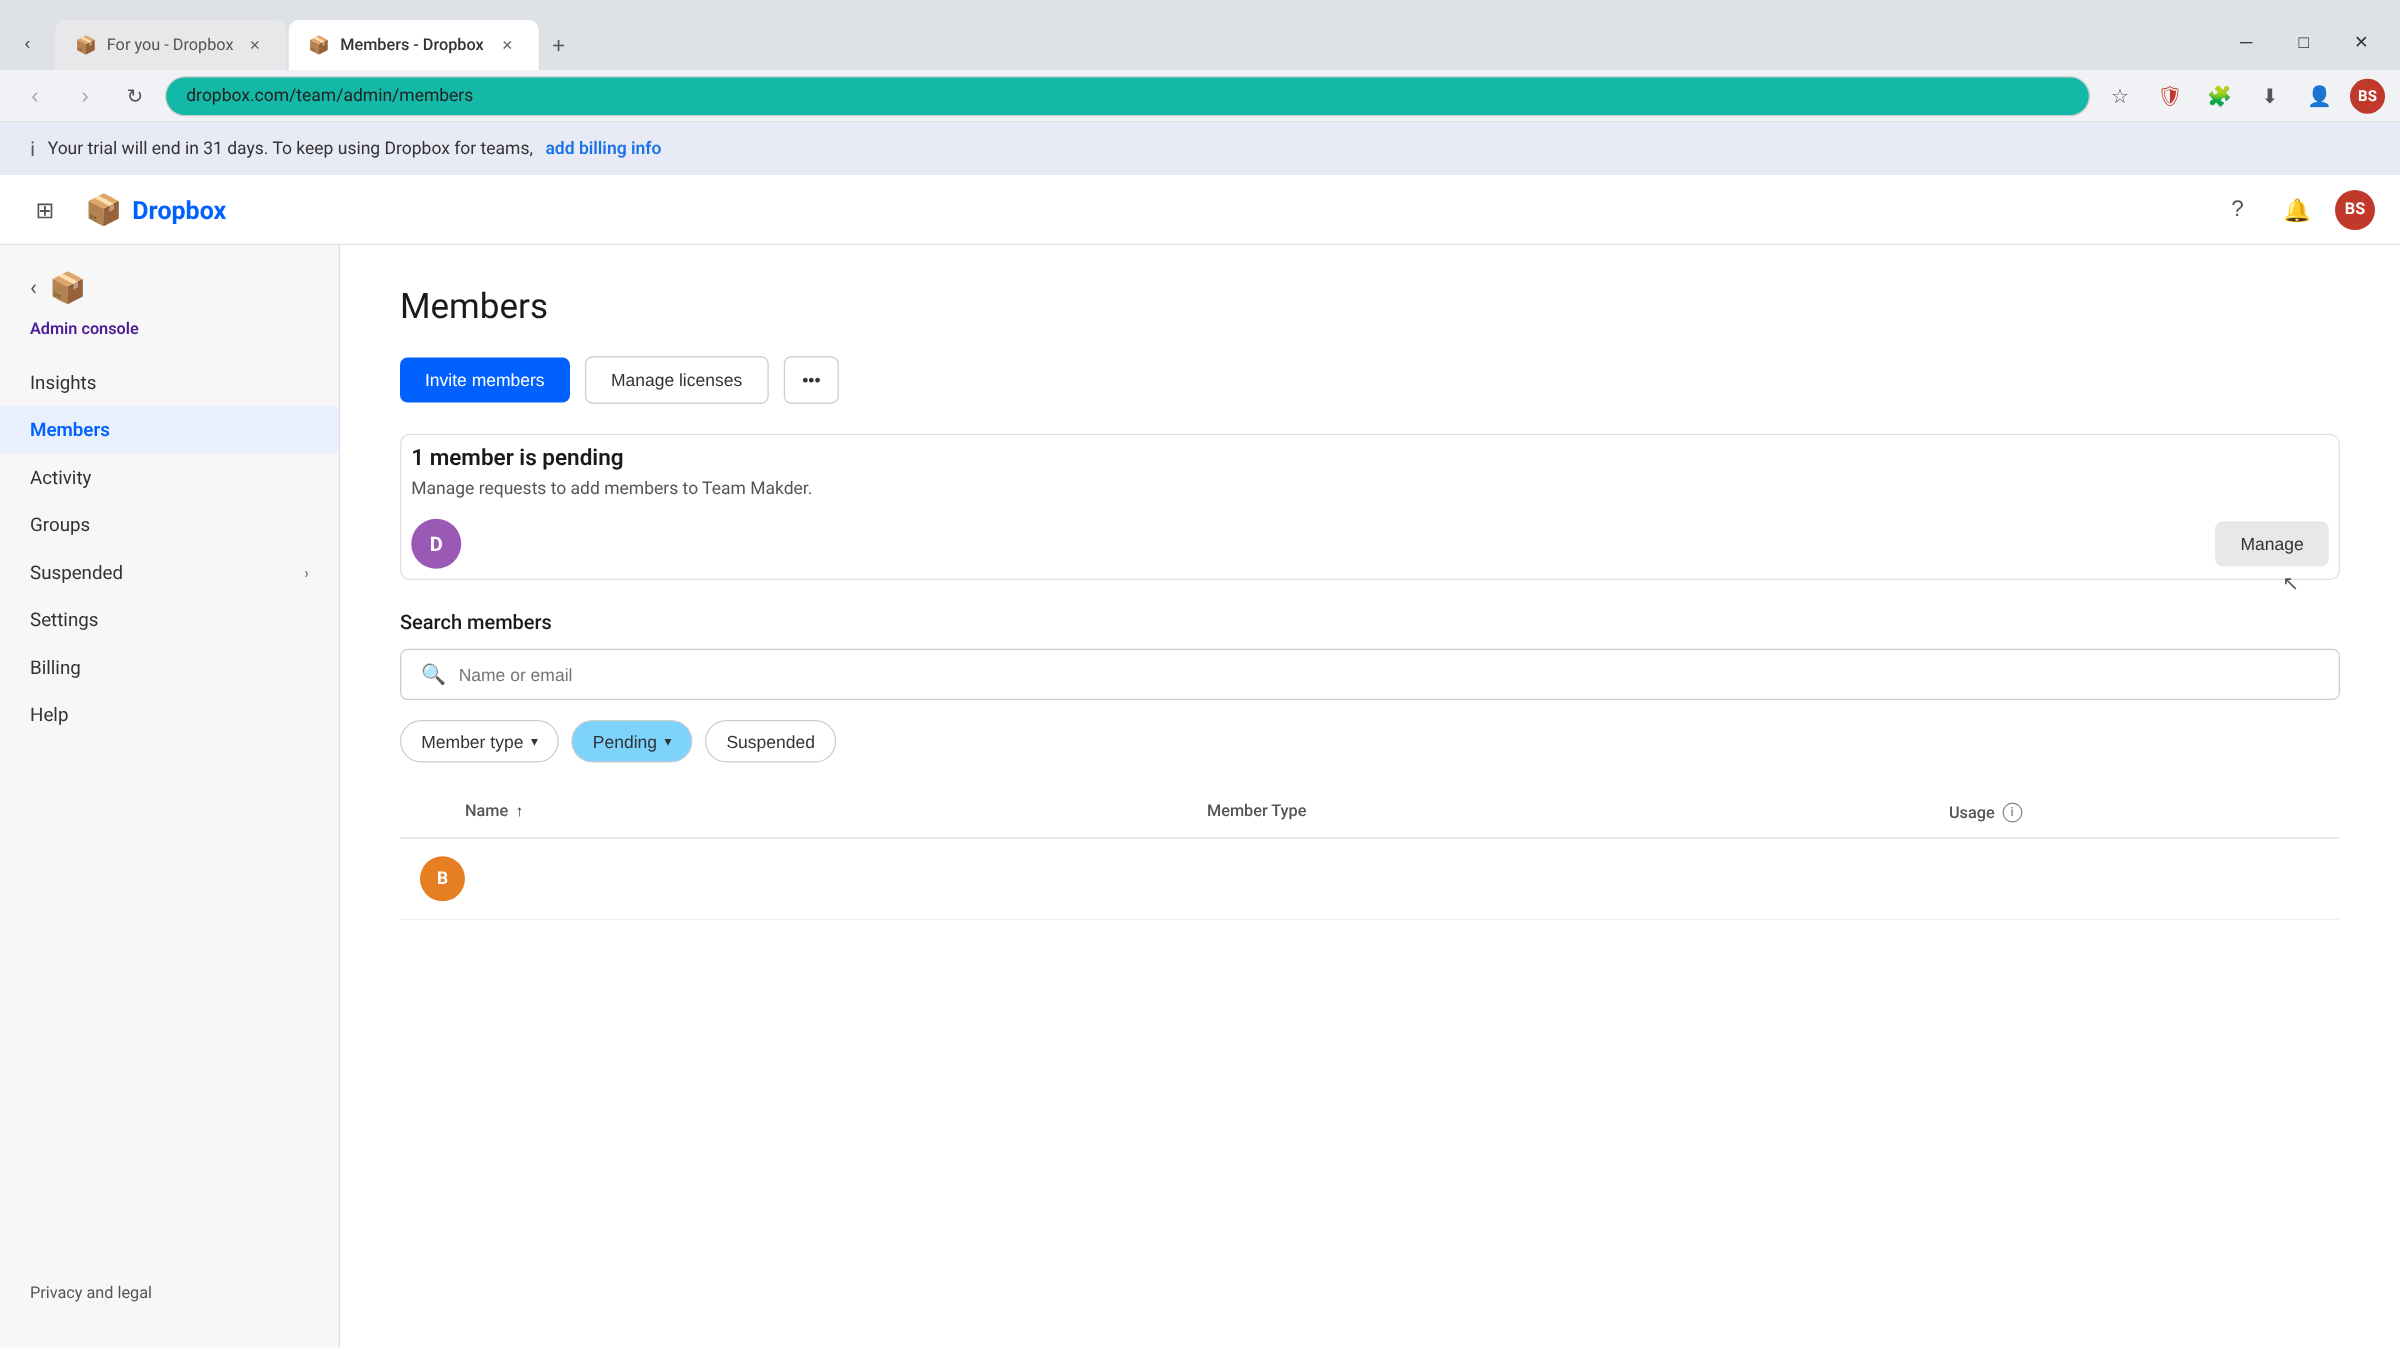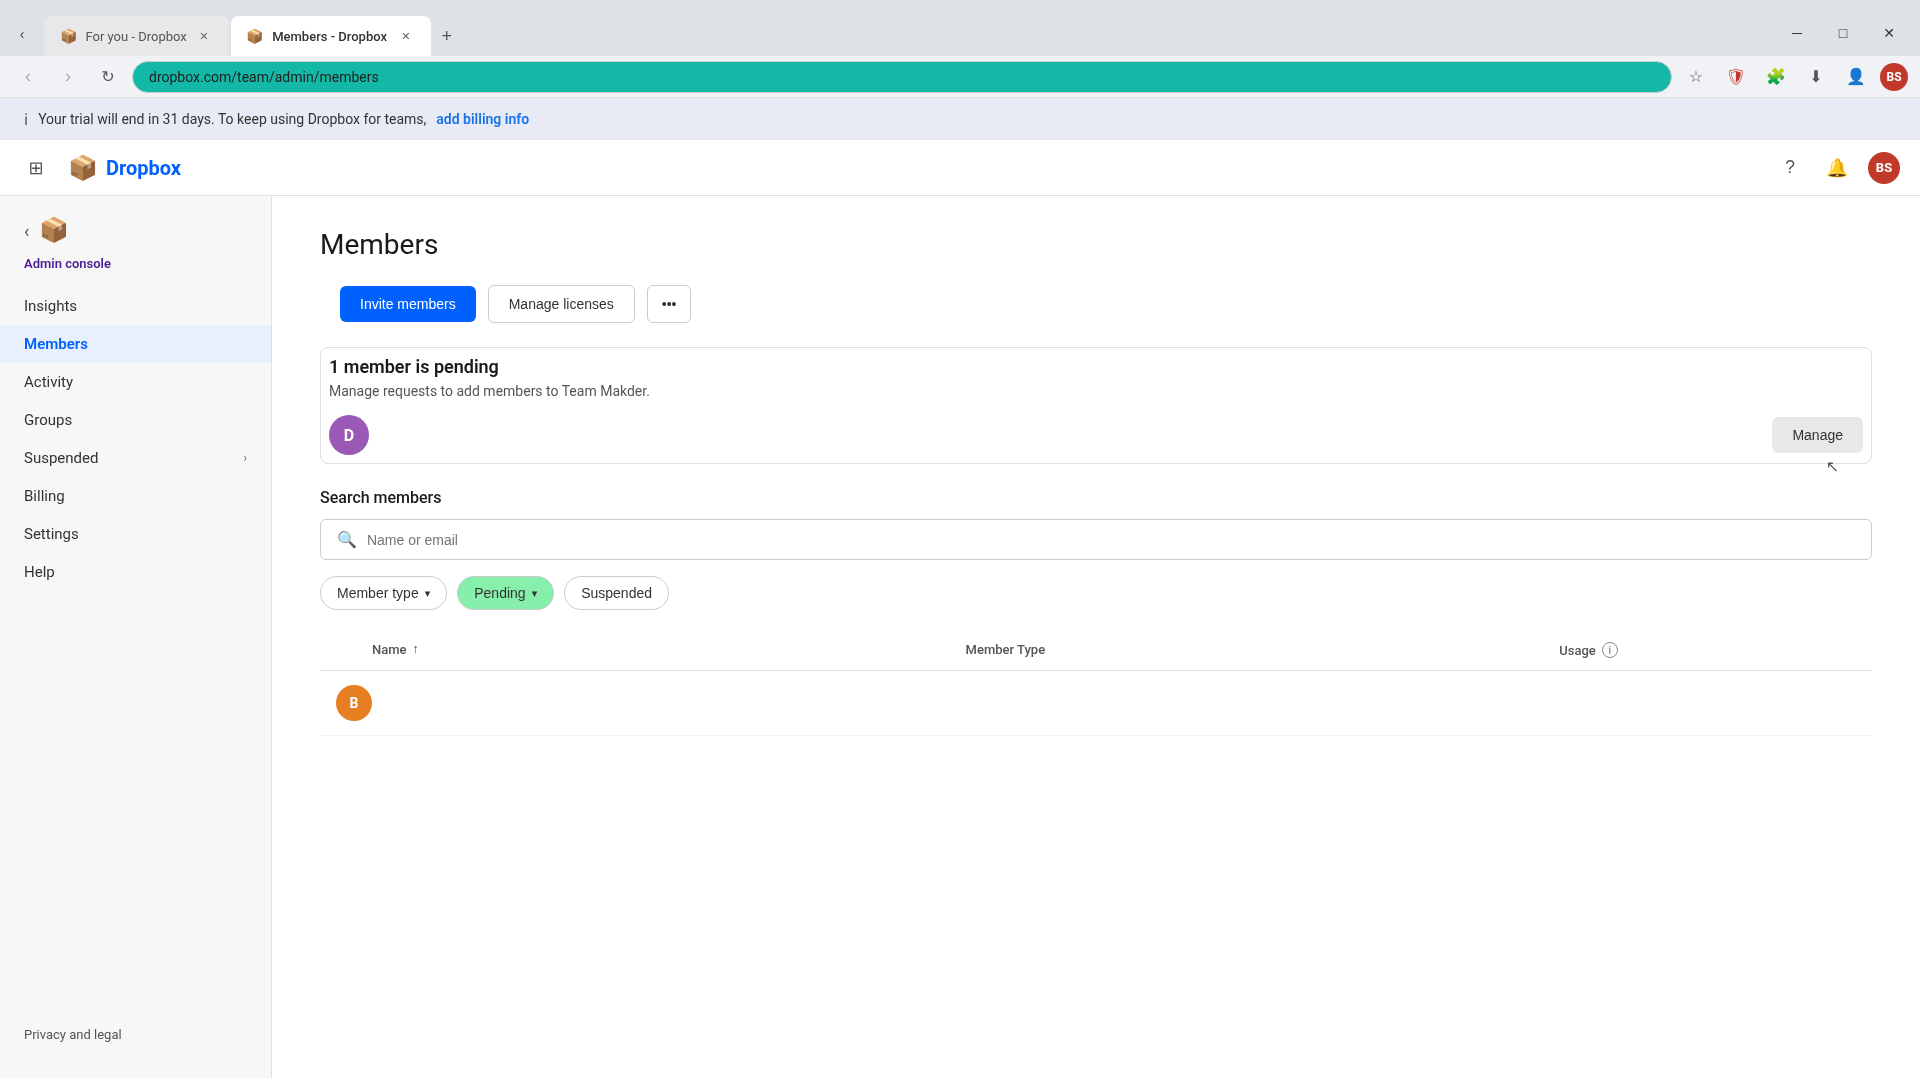--- a/index.html
+++ b/index.html
@@ -95,41 +95,41 @@
         <span>Activity</span>
       </div>
       <div style="display:flex;align-items:center;padding:10px 24px;cursor:pointer;font-size:15px;color:#333;">
         <span>Groups</span>
       </div>
       <div style="display:flex;align-items:center;padding:10px 24px;cursor:pointer;font-size:15px;color:#333;">
         <span>Suspended</span>
         <span style="margin-left:auto;font-size:12px;color:#666;">›</span>
       </div>
       <div style="display:flex;align-items:center;padding:10px 24px;cursor:pointer;font-size:15px;color:#333;">
-        <span>Billing</span>
+        <span>Settings</span>
       </div>
       <div style="display:flex;align-items:center;padding:10px 24px;cursor:pointer;font-size:15px;color:#333;">
-        <span>Settings</span>
+        <span>Billing</span>
       </div>
       <div style="display:flex;align-items:center;padding:10px 24px;cursor:pointer;font-size:15px;color:#333;">
         <span>Help</span>
       </div>
     </nav>
 
     <div style="flex:1;"></div>
     <div style="padding:16px 24px;">
       <div style="font-size:13px;color:#555;cursor:pointer;">Privacy and legal</div>
     </div>
   </div>
 
   <div style="flex:1;background:#fff;overflow-y:auto;padding:32px 48px;">
 
     <h1 style="font-size:28px;font-weight:400;color:#1a1a1a;margin-bottom:24px;">Members</h1>
 
-    <div style="display:flex;align-items:center;gap:12px;margin-bottom:24px;margin-left:20px;">
+    <div style="display:flex;align-items:center;gap:12px;margin-bottom:24px;">
       <button style="background:#0061ff;color:white;border:none;border-radius:6px;padding:10px 20px;font-size:14px;font-weight:500;cursor:pointer;">Invite members</button>
       <button style="background:#fff;color:#333;border:1px solid #ccc;border-radius:6px;padding:10px 20px;font-size:14px;font-weight:500;cursor:pointer;">Manage licenses</button>
       <button style="background:#fff;color:#333;border:1px solid #ccc;border-radius:6px;padding:10px 14px;font-size:14px;cursor:pointer;">•••</button>
     </div>
 
     <div style="border:1px solid #e0e0e0;border-radius:8px;padding:8px;margin-bottom:24px;">
       <div style="font-size:18px;font-weight:600;color:#1a1a1a;margin-bottom:6px;">1 member is pending</div>
       <div style="font-size:14px;color:#555;margin-bottom:16px;">Manage requests to add members to Team Makder.</div>
       <div style="display:flex;align-items:center;justify-content:space-between;">
         <div style="width:40px;height:40px;border-radius:50%;background:#9b59b6;color:white;font-size:16px;font-weight:bold;display:flex;align-items:center;justify-content:center;">
@@ -148,21 +148,21 @@
     <div style="width:100%;border:1px solid #ccc;border-radius:6px;padding:10px 16px;font-size:14px;color:#333;display:flex;align-items:center;gap:10px;margin-bottom:16px;cursor:text;">
       <span style="color:#888;font-size:16px;">🔍</span>
       <input style="border: none; outline: none; font-size: 14px; color: rgb(51, 51, 51); width: 100%; background: transparent;" placeholder="Name or email">
     </div>
 
     <div style="display:flex;gap:10px;margin-bottom:20px;">
       <button style="background:#fff;border:1px solid #ccc;border-radius:20px;padding:8px 16px;font-size:14px;color:#333;cursor:pointer;display:flex;align-items:center;gap:6px;">
         <span>Member type</span>
         <span style="font-size:11px;">▾</span>
       </button>
-      <button style="background:#86efac;border:1px solid #ccc;border-radius:20px;padding:8px 16px;font-size:14px;color:#333;cursor:pointer;display:flex;align-items:center;gap:6px;">
+      <button style="background:#7dd3fc;border:1px solid #ccc;border-radius:20px;padding:8px 16px;font-size:14px;color:#333;cursor:pointer;display:flex;align-items:center;gap:6px;">
         <span>Pending</span>
         <span style="font-size:11px;">▾</span>
       </button>
       <button style="background:#fff;border:1px solid #ccc;border-radius:20px;padding:8px 16px;font-size:14px;color:#333;cursor:pointer;">
         <span>Suspended</span>
       </button>
     </div>
 
     <div style="display:flex;padding:12px 16px;border-bottom:1px solid #e0e0e0;font-size:13px;color:#555;font-weight:500;">
       <div style="flex:2;display:flex;gap:6px;cursor:pointer;margin-left:36px;">

